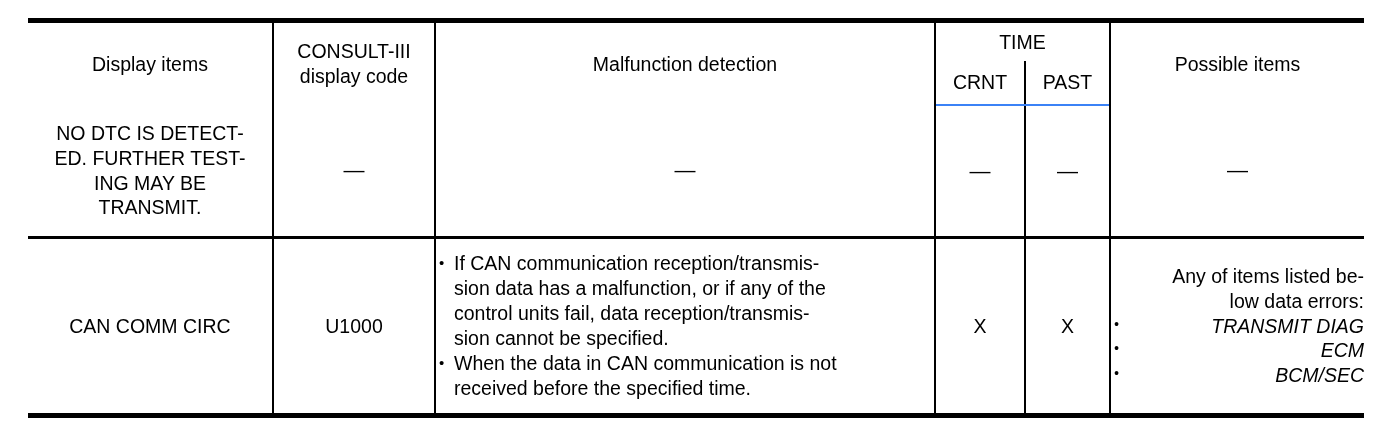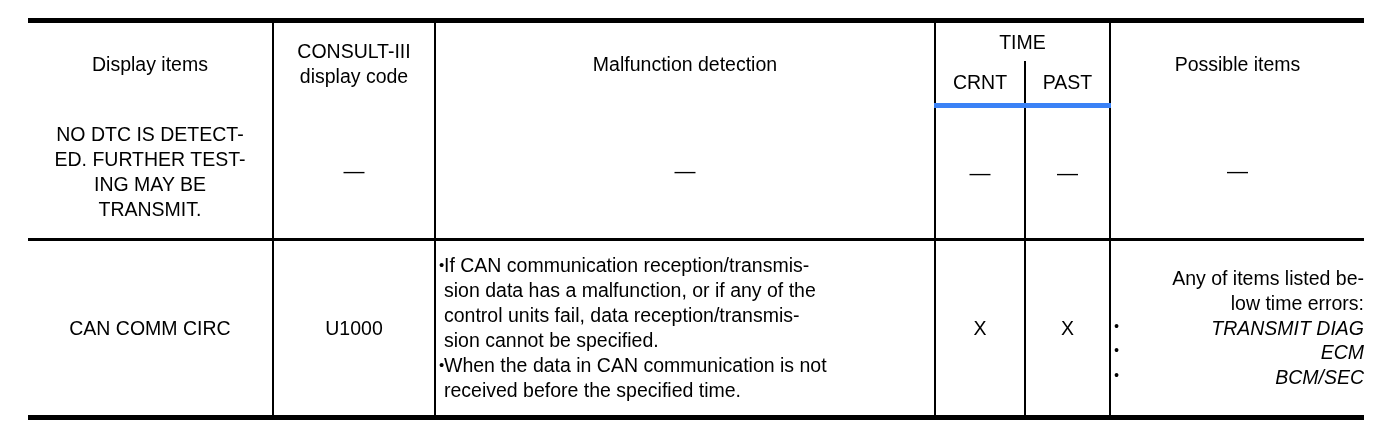--- a/index.html
+++ b/index.html
@@ -45,21 +45,21 @@
     vertical-align: middle;
     background: #ffffff;
   }
 
   
   table.dtc-table tr > *:first-child { border-left: 0; }
   table.dtc-table tr > *:last-child  { border-right: 0; }
 
   
   thead.thead-main > tr:first-child > * { border-top: 5px solid #000; }
-  thead.thead-main > tr:last-child  > * { border-bottom: 5px solid #3b82f6; }
+  thead.thead-main > tr:last-child  > * { border-bottom: 2px solid #3b82f6; }
   tbody.tbody-main > tr:not(:first-child) > * { border-top: 3px solid #000; }
   tbody.tbody-main > tr:last-child > * { border-bottom: 5px solid #000; }
 
   
   th.time-group { border-bottom: 2px solid #000; }
 
   .h-display   { width: 245px; }
   .h-code      { width: 162px; }
   .h-malf      { width: 500px; }
   .h-crnt      { width: 90px; }
@@ -98,21 +98,21 @@
   }
 
   
   ul.blist {
     list-style: none;
     margin: 0;
     padding: 0;
   }
   ul.blist > li {
     position: relative;
-    padding-left: 8px;
+    padding-left: 18px;
     margin: 0 0 0 0;
   }
   ul.blist > li::before {
     content: "\2022";
     position: absolute;
     left: 3px;
     top: 0;
     font-size: 15px;
     line-height: 1.55;
   }
@@ -192,21 +192,21 @@
             <li>
               <span class="wrapline">When the data in CAN communication is not</span>
               <span class="wrapline">received before the specified time.</span>
             </li>
           </ul>
         </td>
         <td class="c-center mono-x">X</td>
         <td class="c-center mono-x">X</td>
         <td class="cause-cell">
           <span class="cause-intro">Any of items listed be-</span>
-          <span class="cause-intro">low time errors:</span>
+          <span class="cause-intro">low data errors:</span>
           <ul class="blist tight cause-list">
             <li>TRANSMIT DIAG</li>
             <li>ECM</li>
             <li>BCM/SEC</li>
           </ul>
         </td>
       </tr>
 
     </tbody>
   </table>

